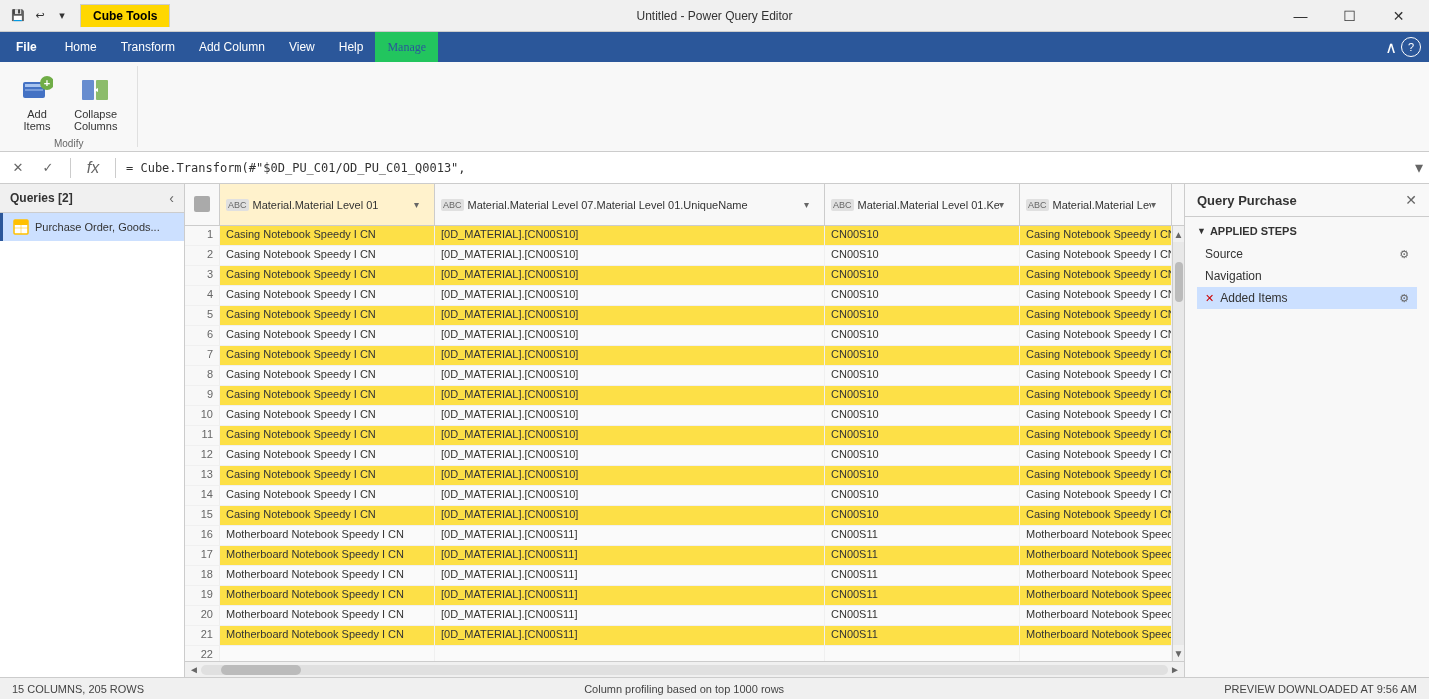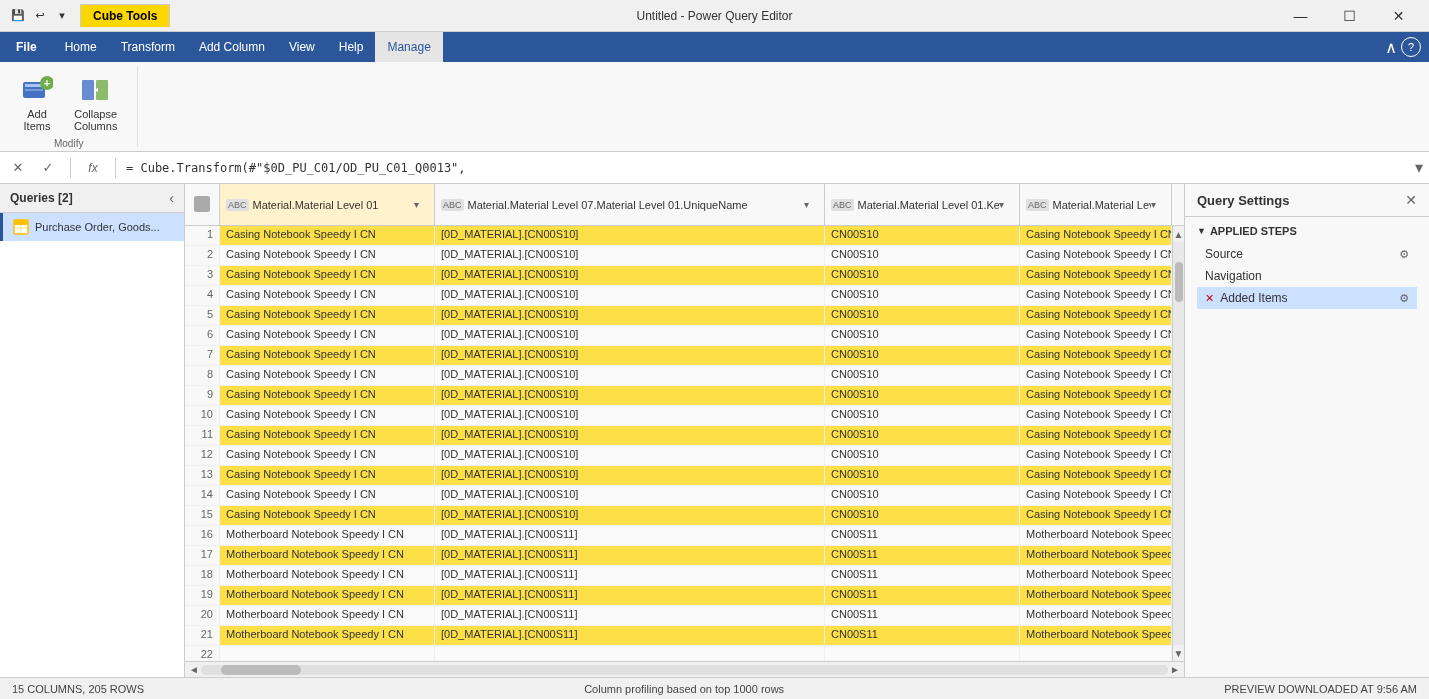--- a/index.html
+++ b/index.html
@@ -55,21 +55,21 @@
       padding: 0 16px;
       display: flex; align-items: center;
       font-size: 12px; cursor: pointer; font-weight: 600;
     }
     .menu-item {
       color: #fff;
       padding: 0 12px;
       display: flex; align-items: center;
       font-size: 12px; cursor: pointer;
     }
-    .menu-item.active { background: #e5e5e5; color: #2b579a; }
+    .menu-item.active { background: #22c55e; color: #2b579a; font-family: Liberation Serif, serif; }
 
     
     .ribbon {
       height: 90px;
       background: #f8f8f8;
       border-bottom: 1px solid #ccc;
       display: flex;
       align-items: stretch;
       padding: 4px 0;
     }
@@ -356,21 +356,21 @@
       </div>
     </div>
     <div class="ribbon-group-label">Modify</div>
   </div>
 </div>
 
 <div class="formula-bar">
   <button class="formula-btn">✕</button>
   <button class="formula-btn">✓</button>
   <div class="formula-separator"></div>
-  <button class="formula-btn" style="font-style:italic;font-size:12px;">fx</button>
+  <button class="formula-btn" style="font-style:italic;font-size:16px;">fx</button>
   <div class="formula-separator"></div>
   <input class="formula-input" type="text" readonly="" value="= Cube.Transform(#&quot;$0D_PU_C01/OD_PU_C01_Q0013&quot;," style="">
   <span class="formula-expand">▾</span>
 </div>
 
 <div class="main-layout">
 
   <div class="queries-panel">
     <div class="queries-header">
       <span class="queries-header-label">Queries [2]</span>
@@ -589,21 +589,21 @@
       <span class="scroll-arrow">◄</span>
       <div class="h-scroll-track">
         <div class="h-scroll-thumb"></div>
       </div>
       <span class="scroll-arrow">►</span>
     </div>
   </div>
 
   <div class="settings-panel">
     <div class="settings-header">
-      <span class="settings-title">Query Settings</span>
+      <span class="settings-title">Query Purchase</span>
       <span class="settings-close">✕</span>
     </div>
     <div class="settings-section">
       <div class="settings-section-title">APPLIED STEPS</div>
       <div class="applied-steps" id="steps-list">
 
       <div class="step-item">
             <div class="step-item-left">
               <span>Source</span>
             </div>

